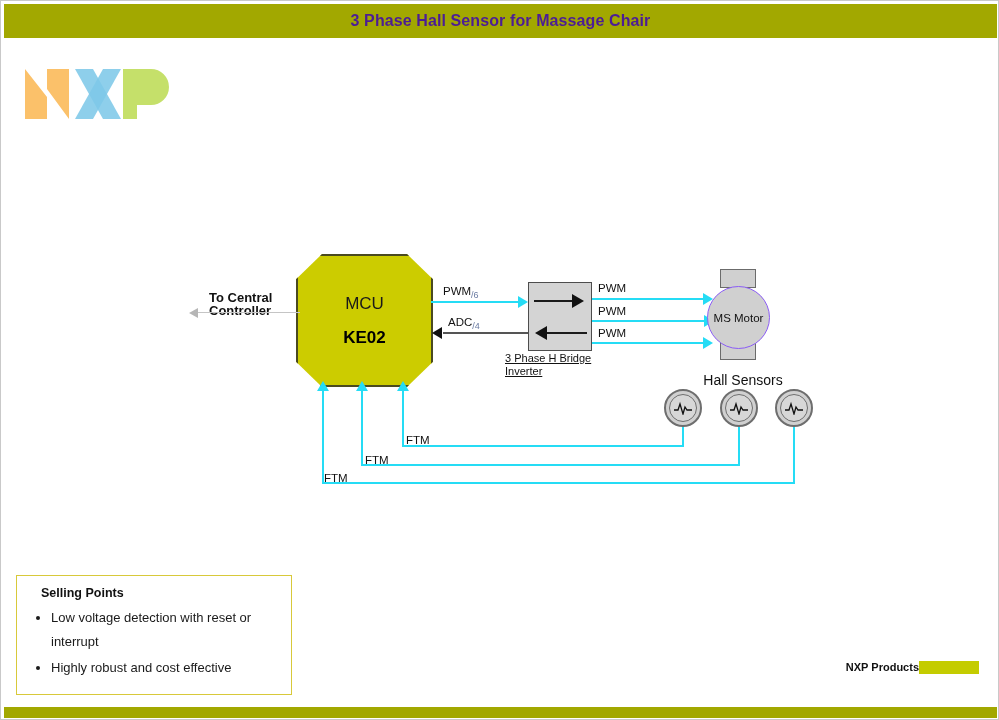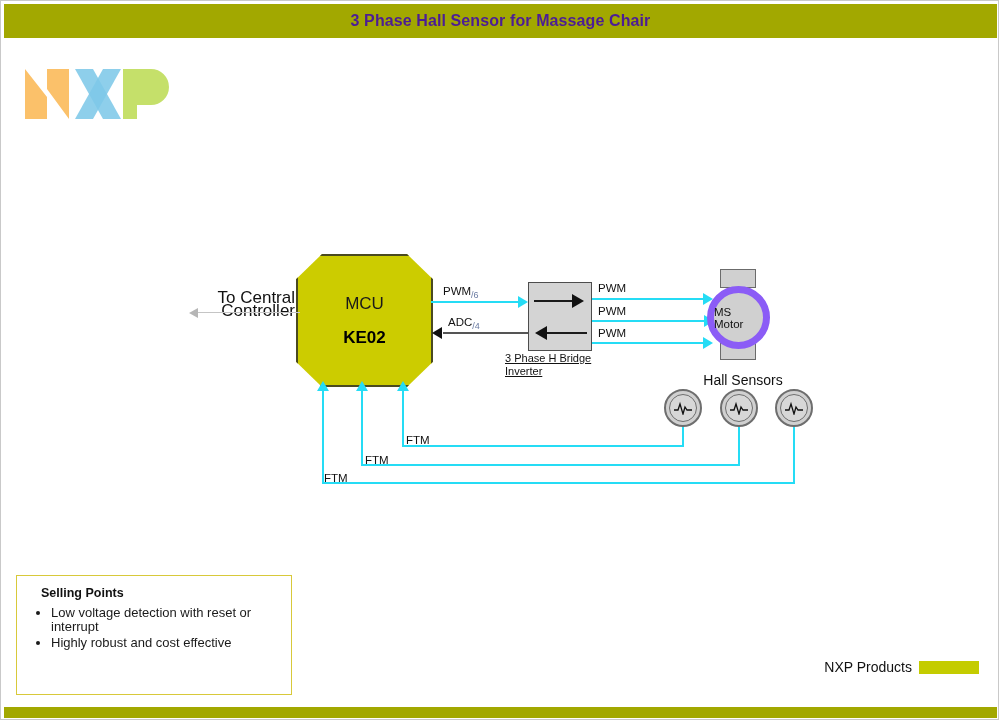--- a/index.html
+++ b/index.html
@@ -67,21 +67,21 @@
     position:absolute;left:719px;top:268px;width:36px;height:19px;
     background:#d0d0d0;border:1px solid #6b6b6b;box-sizing:border-box;
   }
   .motor-shaft-bot{
     position:absolute;left:719px;top:340px;width:36px;height:19px;
     background:#d0d0d0;border:1px solid #6b6b6b;box-sizing:border-box;
   }
   .motor{
     position:absolute;left:706px;top:285px;width:63px;height:63px;
     border-radius:50%;
-    background:#d0d0d0;border:7px solid #8b5cf6;box-sizing:border-box;
+    background:#d0d0d0;border:1px solid #8b5cf6;box-sizing:border-box;
     display:flex;align-items:center;justify-content:center;
     font-size:11.5px;color:#111;
   }
 
   
   .hall{
     position:absolute;width:38px;height:38px;border-radius:50%;
     background:#d0d0d0;border:2px solid #6e6e6e;box-sizing:border-box;
     display:flex;align-items:center;justify-content:center;
   }
@@ -102,43 +102,43 @@
   .ln-dark{position:absolute;background:#555;}
 
   .ah{position:absolute;width:0;height:0;}
   .ah-right-cyan{border-top:6px solid transparent;border-bottom:6px solid transparent;border-left:10px solid #25dcf5;}
   .ah-up-cyan{border-left:6px solid transparent;border-right:6px solid transparent;border-bottom:10px solid #25dcf5;}
   .ah-left-dark{border-top:6px solid transparent;border-bottom:6px solid transparent;border-right:10px solid #111;}
   .ah-left-gray{border-top:5px solid transparent;border-bottom:5px solid transparent;border-right:9px solid #b6b6b6;}
   .ah-right-dark{border-top:7px solid transparent;border-bottom:7px solid transparent;border-left:12px solid #111;}
 
   .lbl{position:absolute;font-size:11.5px;color:#111;white-space:nowrap;}
-  .lbl-2l{position:absolute;font-size:17px;color:#111;text-align:right;line-height:13px;}
+  .lbl-2l{position:absolute;font-size:13px;color:#111;text-align:left;line-height:13px;font-weight:bold;}
   .sub{font-size:9px;color:#6a7ba2;vertical-align:sub;}
 
   
   .selling{
     position:absolute;left:15px;top:574px;width:276px;height:120px;
     background:#ffffff;border:1px solid #d8c93a;box-sizing:border-box;
     padding:10px 12px;
   }
   .selling h3{
     margin:0 0 6px 12px;font-size:12.5px;font-weight:bold;color:#111;
   }
   .selling ul{margin:4px 0 0 0;padding-left:22px;}
-  .selling li{font-size:13px;color:#1a1a1a;line-height:14px;margin-bottom:2px;}
+  .selling li{font-size:13px;color:#1a1a1a;line-height:24px;margin-bottom:2px;}
 
   
   .legend{position:absolute;left:760px;top:659px;width:218px;}
   .legend-row{
     display:flex;align-items:center;justify-content:flex-end;
     height:14px;margin-bottom:3px;
   }
   .legend-label{
-    font-size:14px;font-weight:normal;color:#111;margin-right:7px;
+    font-size:11px;font-weight:bold;color:#111;
   }
   .legend-swatch{width:60px;height:13px;display:block;}
 </style>
 </head>
 <body>
 
 <div id="page">
 
   <div class="bar-top">
     <div class="bar-top-title">3 Phase Hall Sensor for Massage Chair</div>

